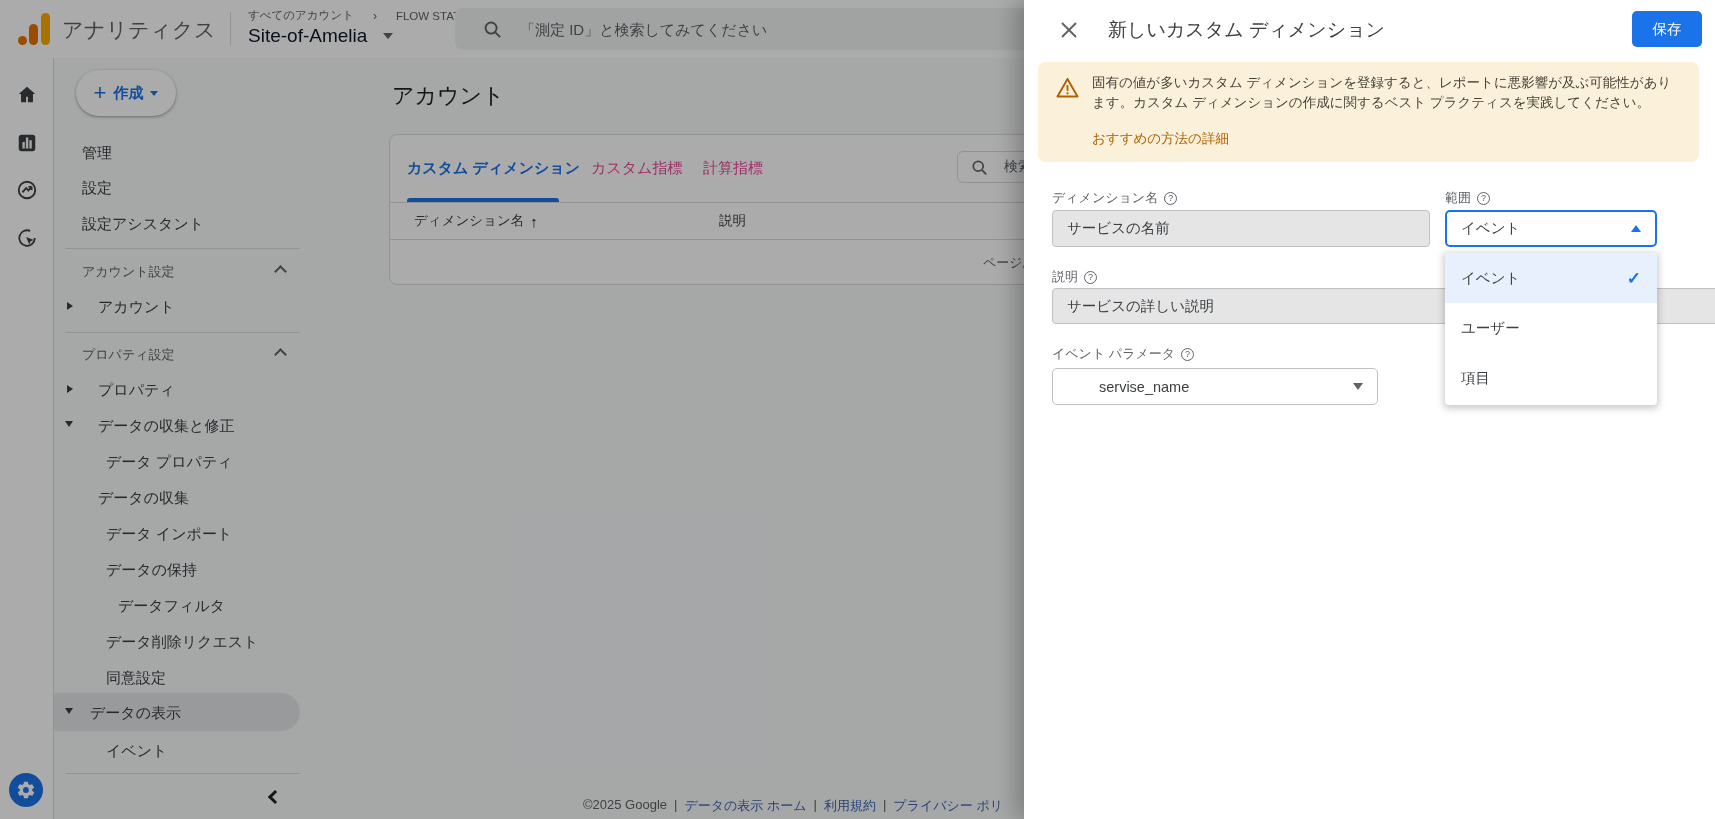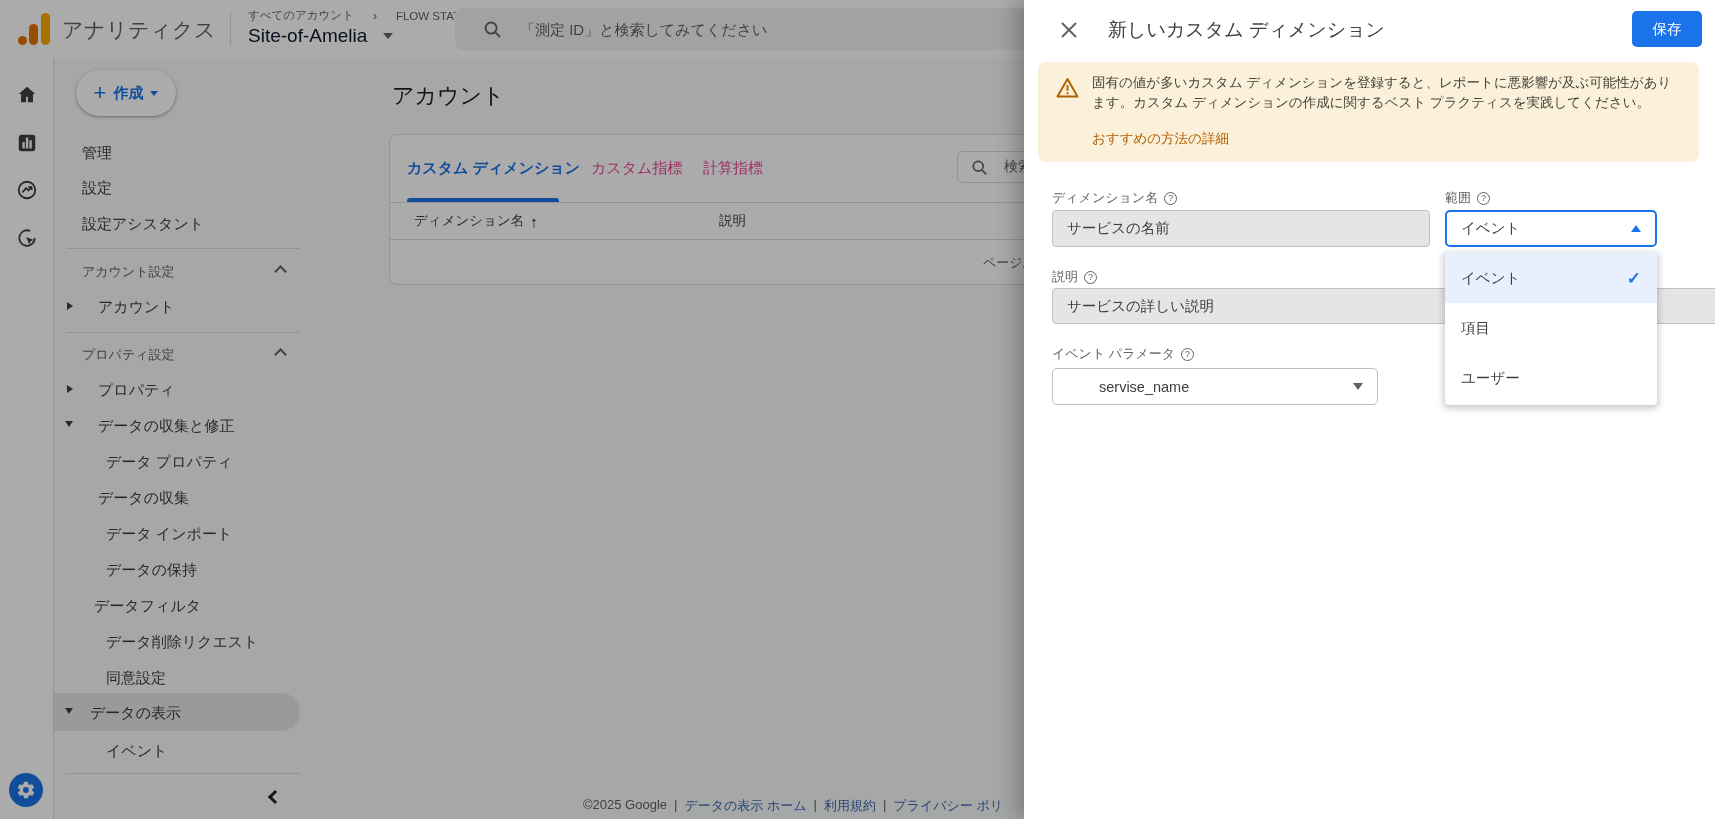--- a/index.html
+++ b/index.html
@@ -171,21 +171,21 @@
     <span class="chev-up" style="left:222px; top:292px;"></span>
     <span class="tri-right abs" style="left:13px; top:327px;"></span>
     <div class="side-item" style="left:44px; top:323px;">プロパティ</div>
     <span class="tri-down abs" style="left:11px; top:363px;"></span>
     <div class="side-item" style="left:44px; top:359px;">データの収集と修正</div>
 
     <div class="side-item" style="left:52px; top:395px;">データ プロパティ</div>
     <div class="side-item" style="left:44px; top:431px;">データの収集</div>
     <div class="side-item" style="left:52px; top:467px;">データ インポート</div>
     <div class="side-item" style="left:52px; top:503px;">データの保持</div>
-    <div class="side-item" style="left:40px; top:539px;">データフィルタ</div>
+    <div class="side-item" style="left:64px; top:539px;">データフィルタ</div>
     <div class="side-item" style="left:52px; top:575px;">データ削除リクエスト</div>
     <div class="side-item" style="left:52px; top:611px;">同意設定</div>
 
     <div class="active-pill"></div>
     <span class="tri-down abs" style="left:11px; top:650px;"></span>
     <div class="side-item" style="left:36px; top:646px;">データの表示</div>
     <div class="side-item" style="left:52px; top:684px;">イベント</div>
     <div class="side-divider" style="top:715px;"></div>
     <span class="chev-left" style="left:216px; top:734px;"></span>
   </div>
@@ -278,21 +278,21 @@
       <span class="spacer"></span>
       <span class="tri-down-gray"></span>
     </div>
 
     <div class="menu">
       <div class="menu-item selected">
         <span>イベント</span>
         <span class="check">✓</span>
       </div>
       <div class="menu-item">
+        <span>ユーザー</span>
+      </div>
+      <div class="menu-item">
         <span>項目</span>
       </div>
-      <div class="menu-item">
-        <span>ユーザー</span>
-      </div>
     </div>
   </div>
 
 </div>
 
 </body></html>

